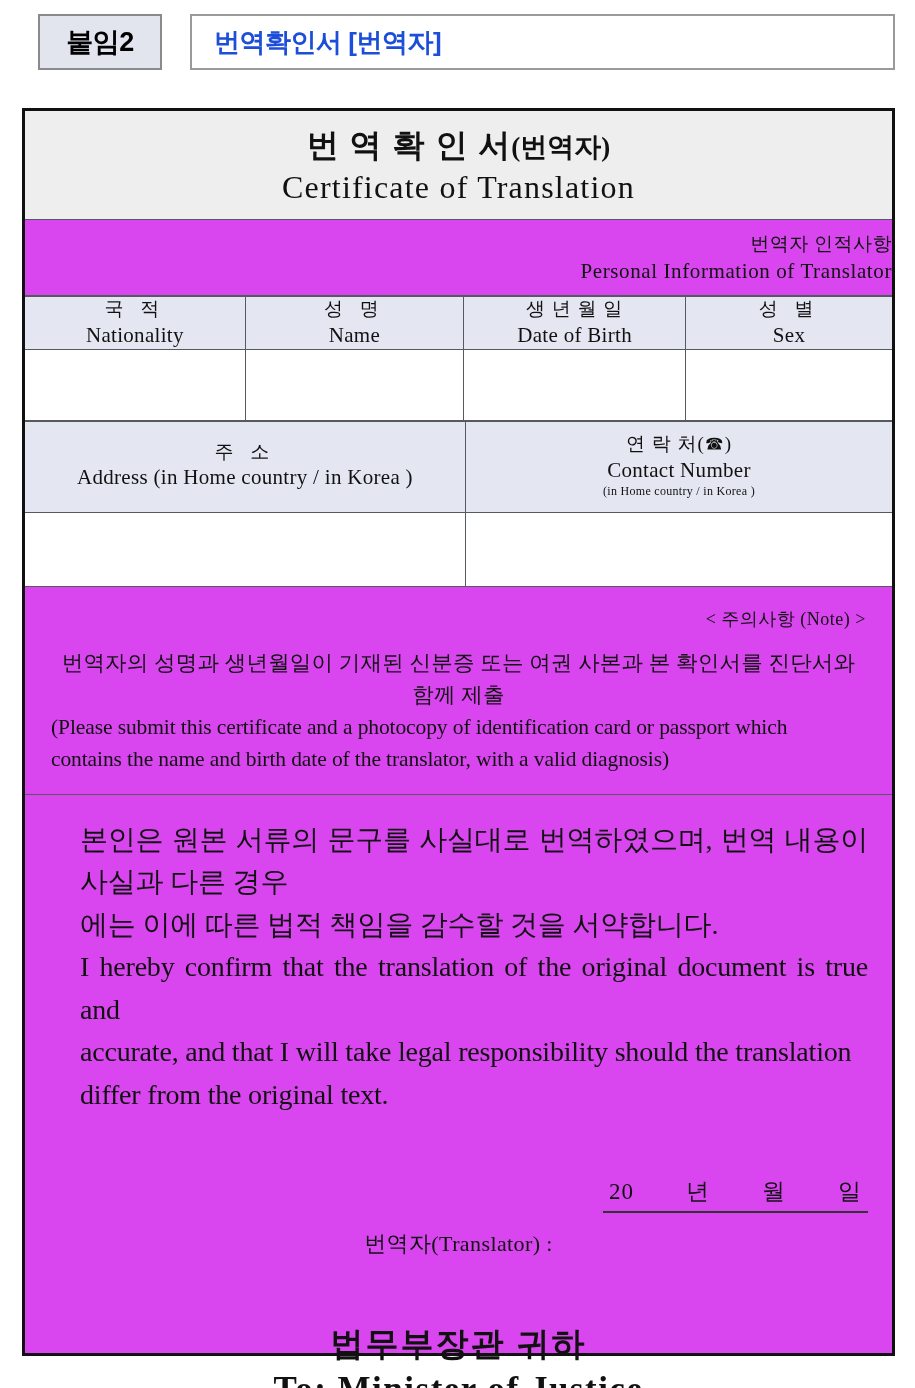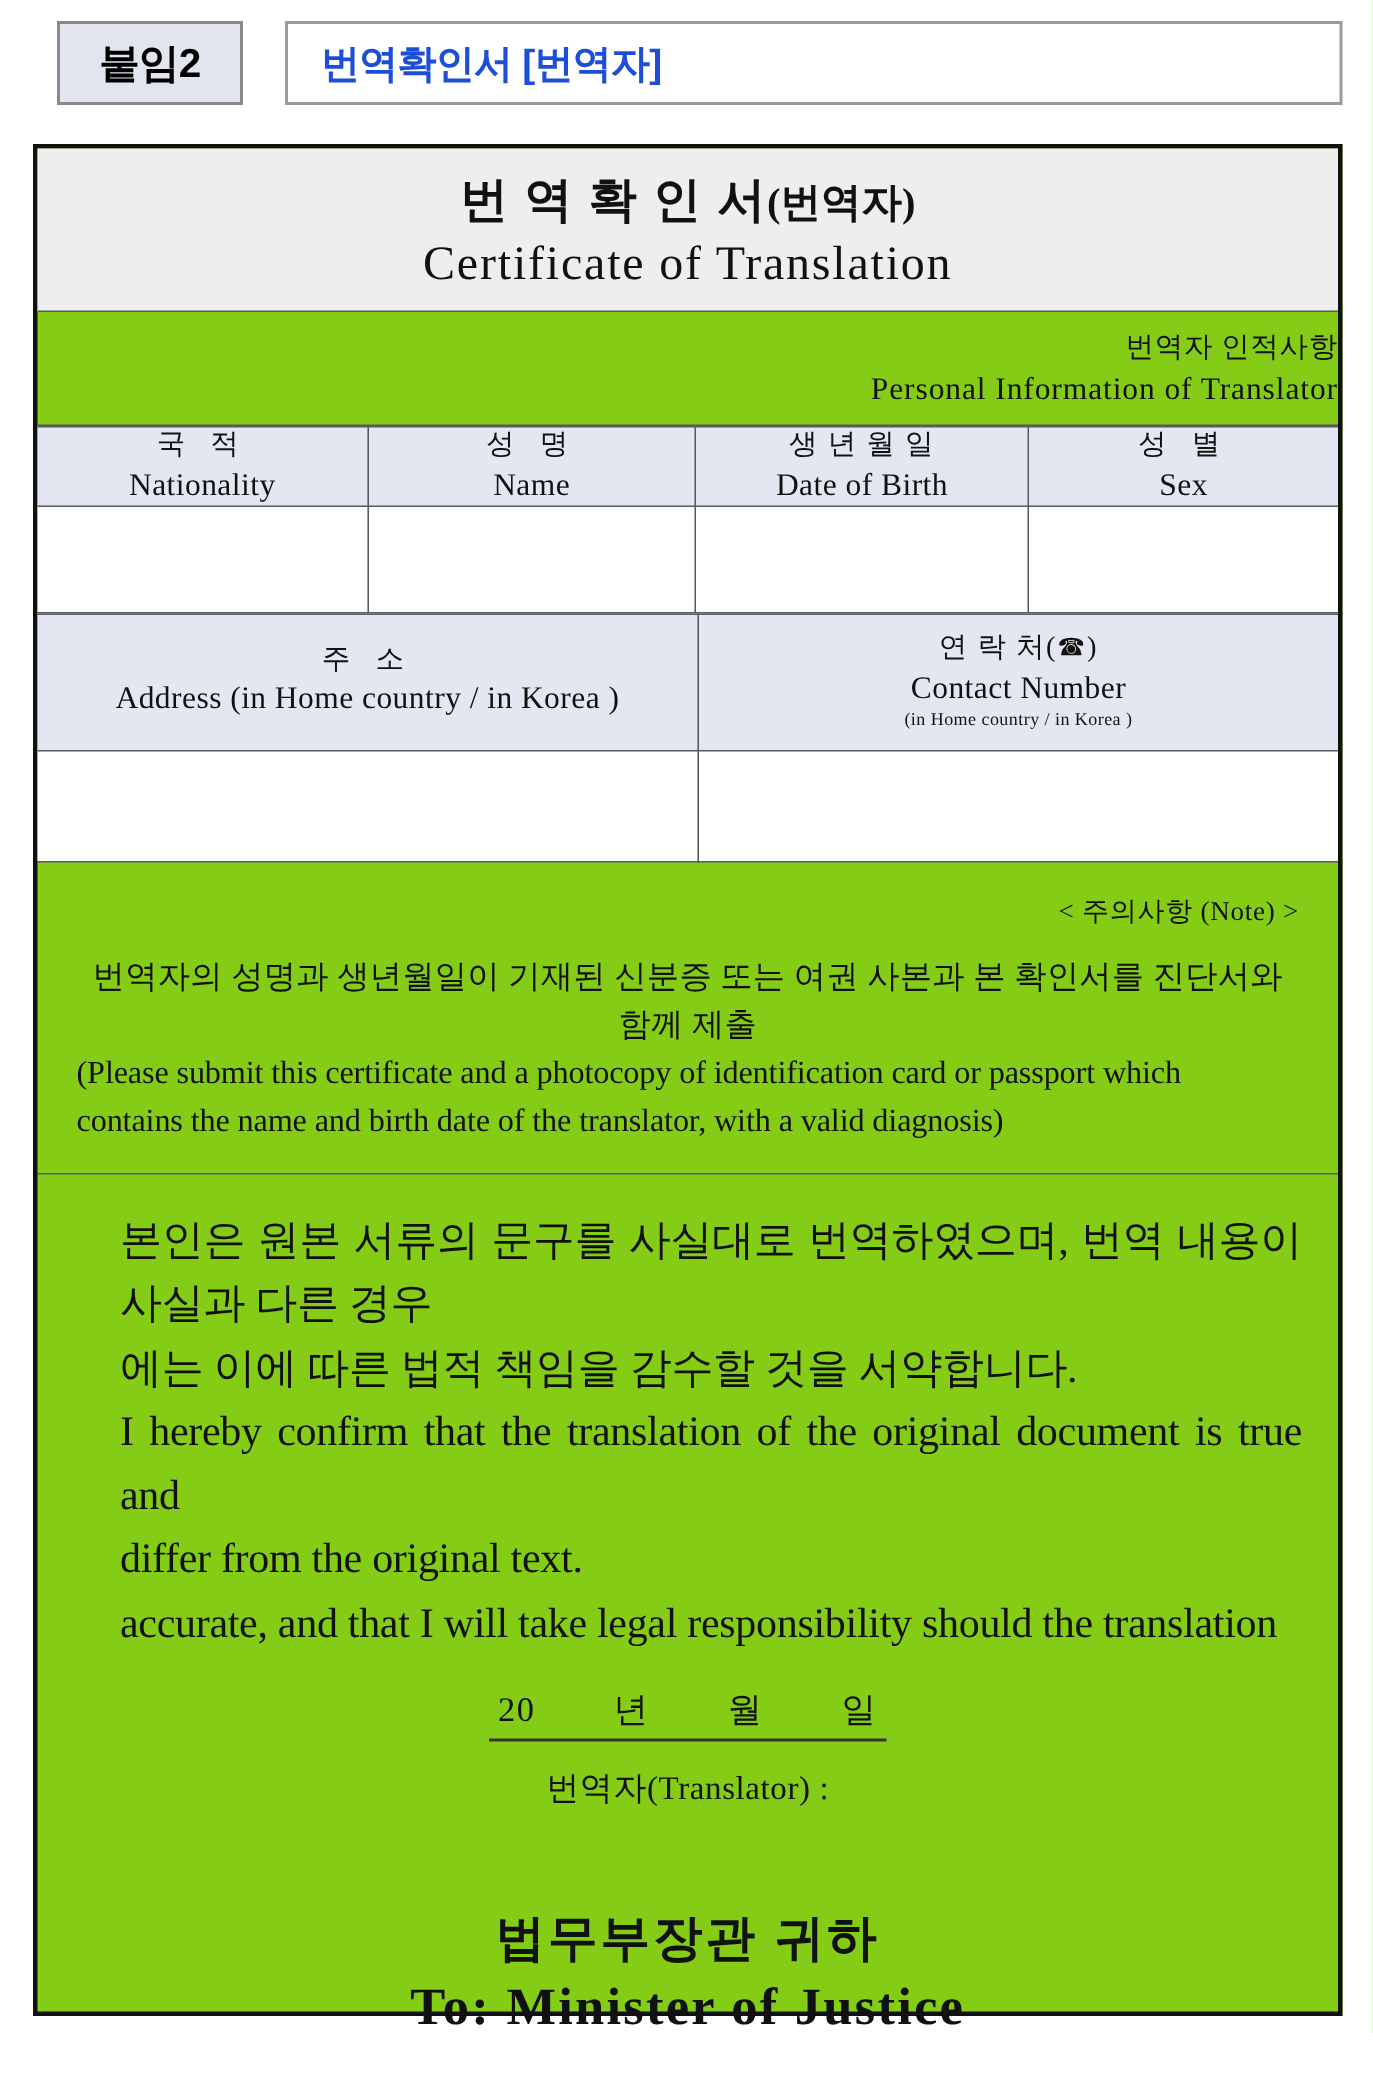--- a/index.html
+++ b/index.html
@@ -51,26 +51,26 @@
     font-size: 26px;
     letter-spacing: -0.5px;
     color: #1d4ed8;
     box-sizing: border-box;
   }
 
   
   .form-frame {
     position: absolute;
     left: 22px;
-    top: 96px;
+    top: 108px;
     width: 873px;
     height: 1248px;
     border: 3px solid #111111;
     box-sizing: border-box;
-    background: #84cc16;
+    background: #d946ef;
   }
 
   .row-line { border-bottom: 1.5px solid #555a60; }
 
   
   .title-band {
     background: #eeeeee;
     text-align: center;
     padding: 14px 0 12px 0;
   }
@@ -150,21 +150,21 @@
   .decl {
     font-size: 28px;
     line-height: 1.52;
     text-align: justify;
     letter-spacing: -0.2px;
     margin-left: 31px;
   }
   .decl .ln { display: block; }
 
   
-  .date-area { text-align: center; margin-top: 20px; }
+  .date-area { text-align: right; margin-top: 60px; }
   .date-line {
     display: inline-block;
     border-bottom: 2px solid #333;
     padding: 0 6px 4px 6px;
     font-size: 23px;
     letter-spacing: 1px;
   }
   .date-line .sp { display: inline-block; width: 52px; }
   .sign-line {
     text-align: center;
@@ -282,22 +282,22 @@
       <span class="ln">(Please submit this certificate and a photocopy of identification card or passport which</span>
       <span class="ln">contains the name and birth date of the translator, with a valid diagnosis)</span>
     </div>
   </div>
 
   <div class="decl-block">
     <div class="decl">
       <span class="ln">본인은 원본 서류의 문구를 사실대로 번역하였으며, 번역 내용이 사실과 다른 경우</span>
       <span class="ln">에는 이에 따른 법적 책임을 감수할 것을 서약합니다.</span>
       <span class="ln">I hereby confirm that the translation of the original document is true and</span>
+      <span class="ln">accurate, and that I will take legal responsibility should the translation</span>
       <span class="ln">differ from the original text.</span>
-      <span class="ln">accurate, and that I will take legal responsibility should the translation</span>
     </div>
 
     <div class="date-area">
       <span class="date-line"><span>20</span><span class="sp"></span><span>년</span><span class="sp"></span><span>월</span><span class="sp"></span><span>일</span></span>
     </div>
 
     <div class="sign-line">번역자(Translator) :</div>
 
     <div class="addressee">
       <div class="ko">법무부장관 귀하</div>

